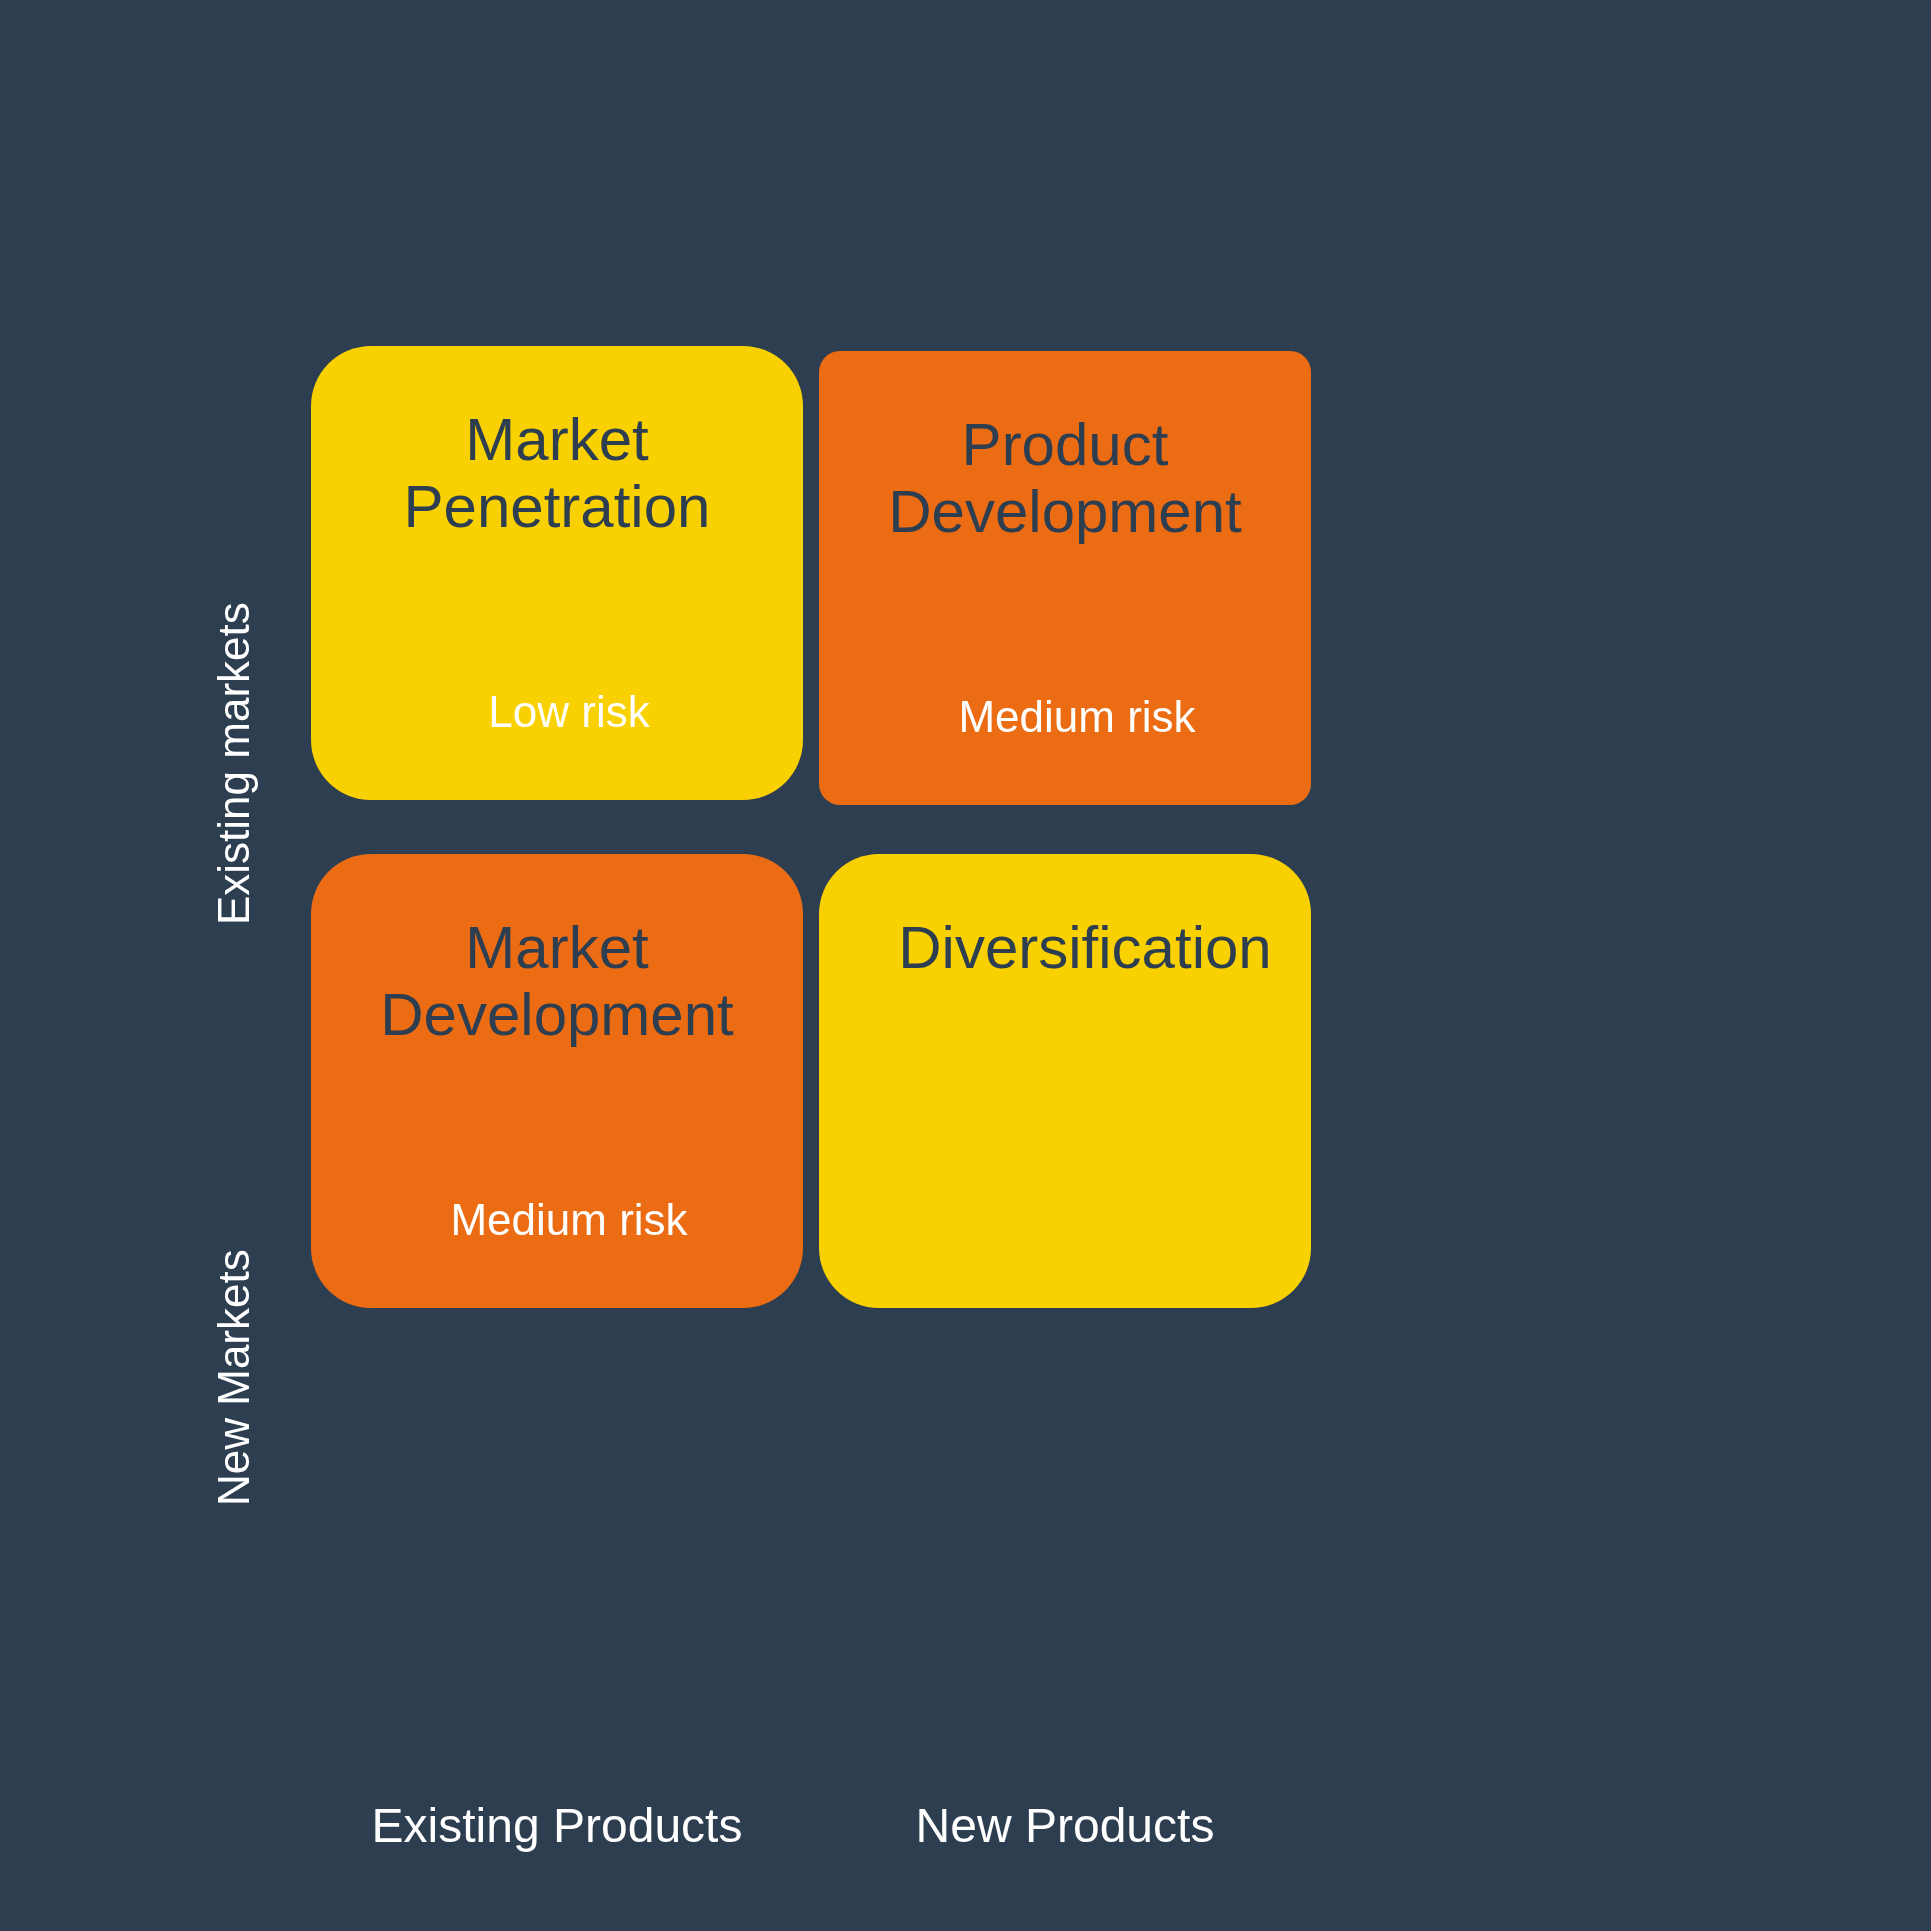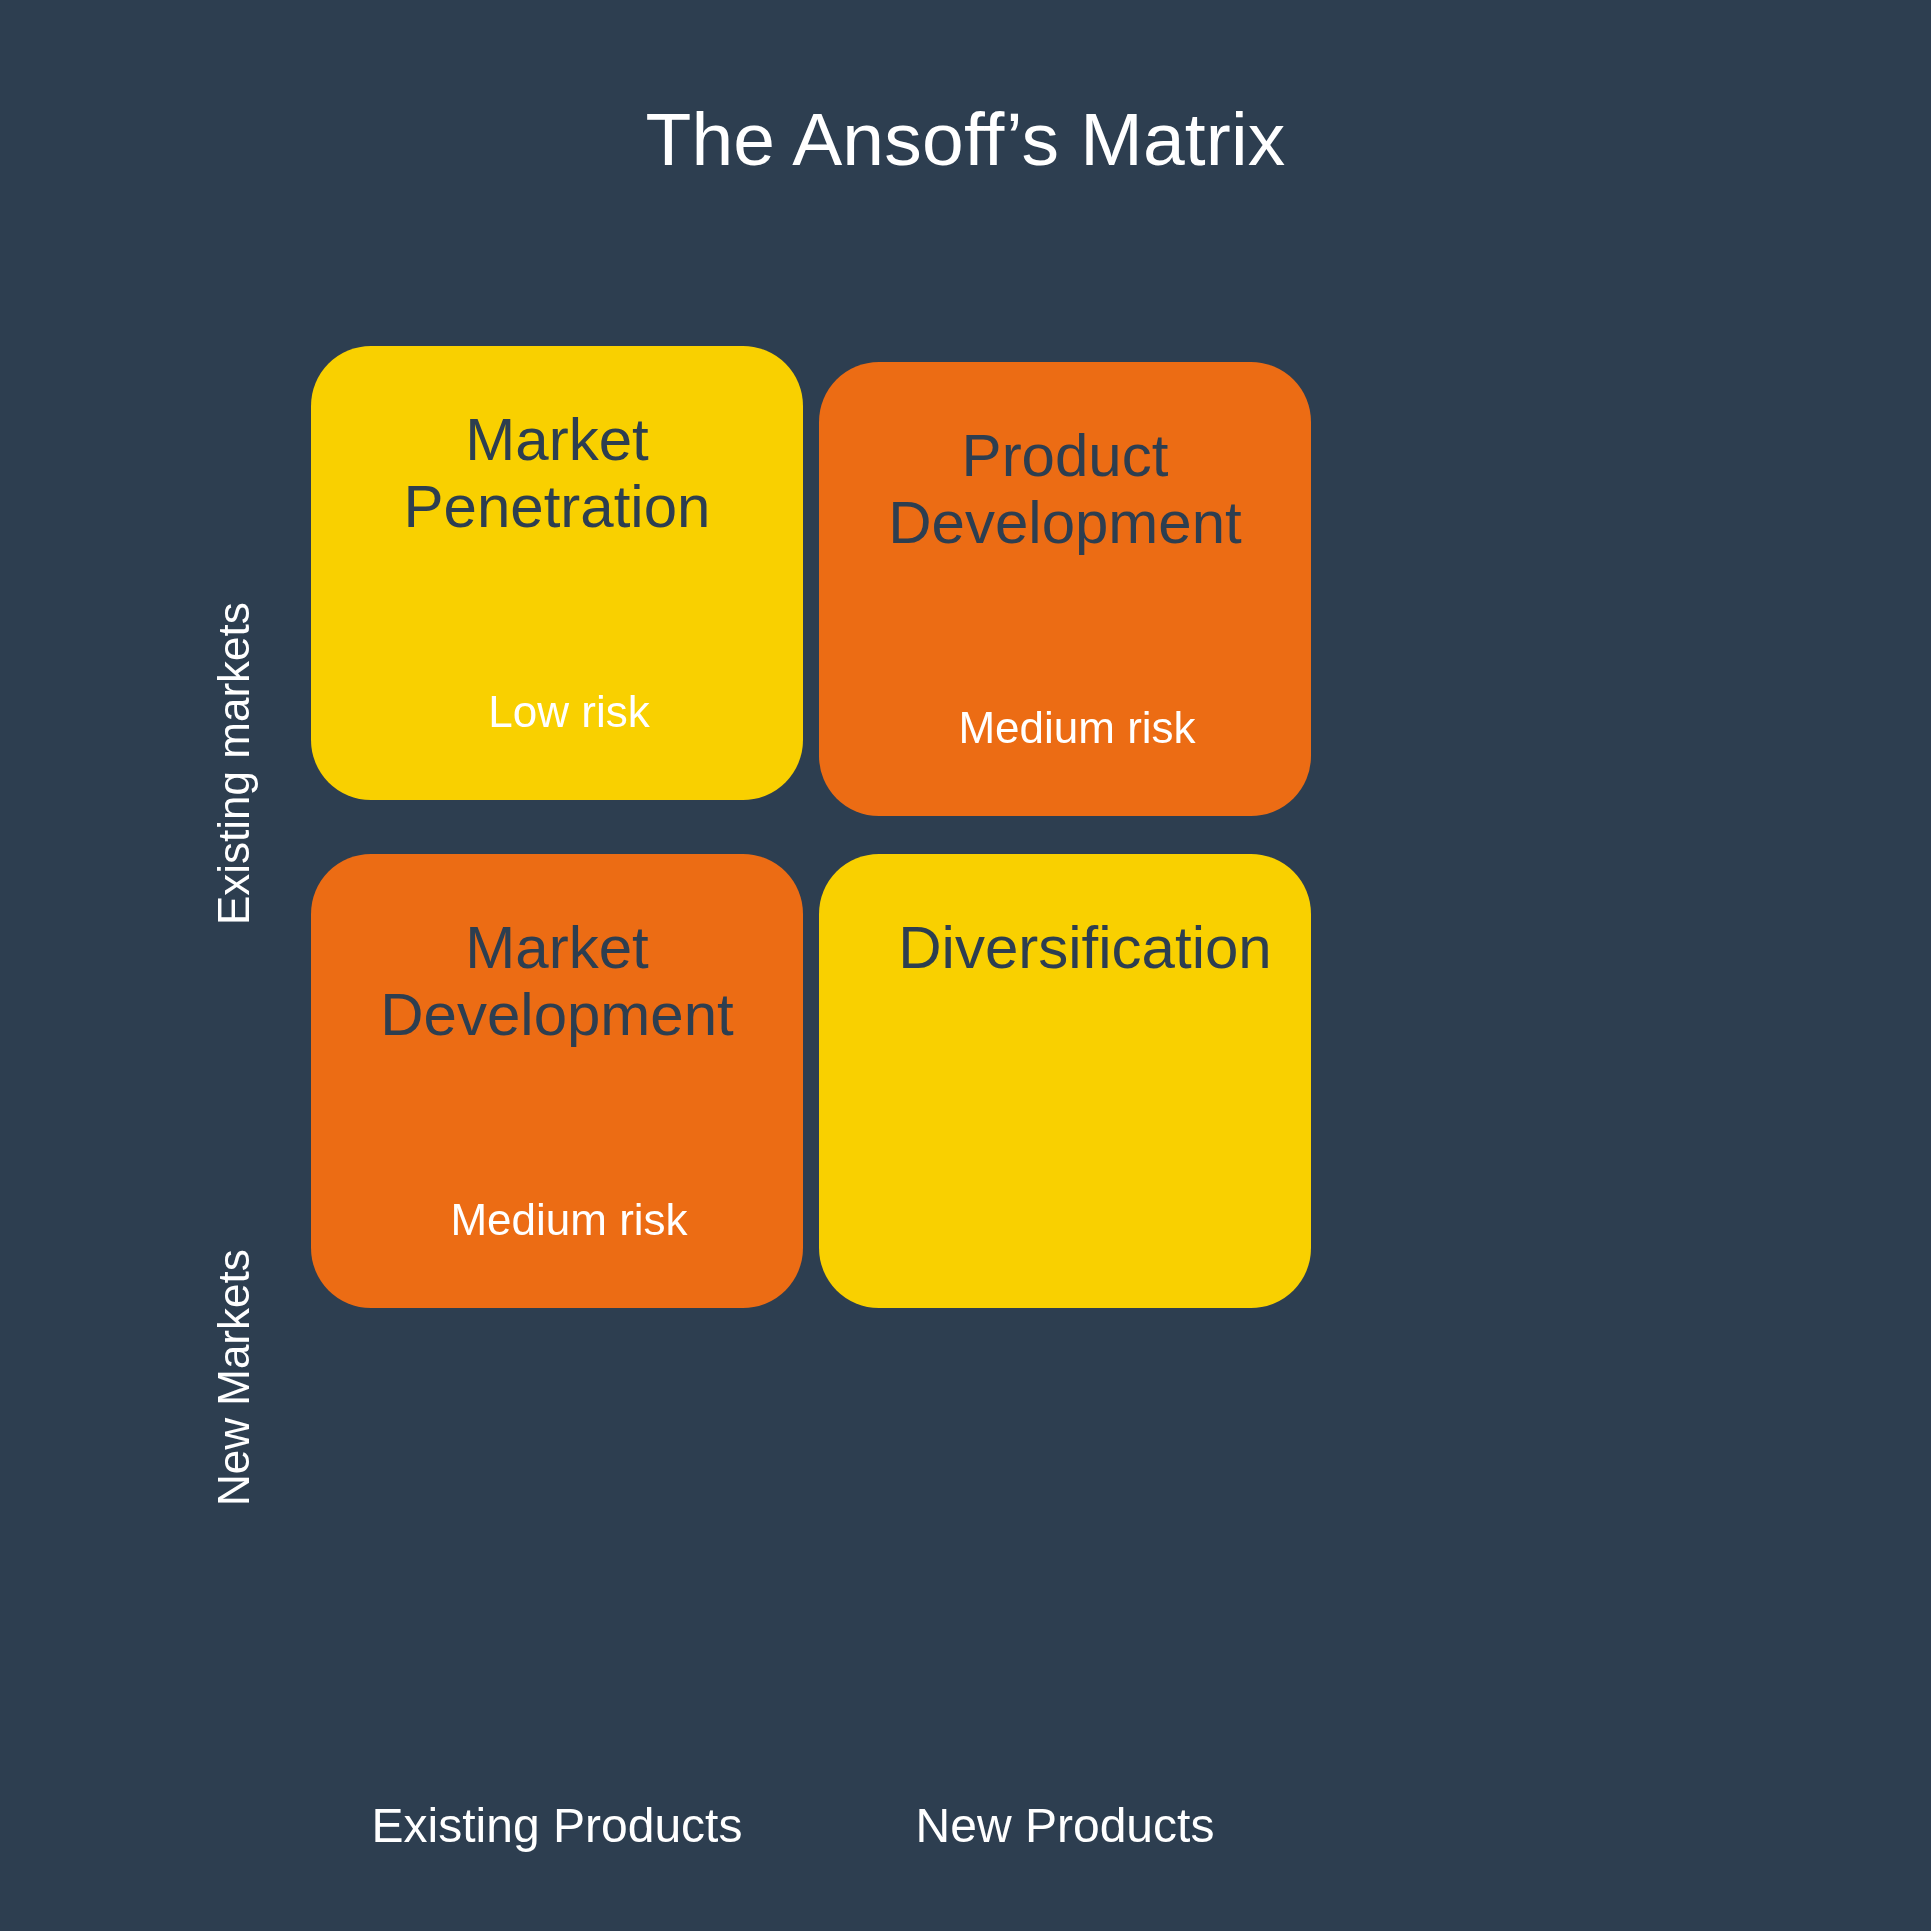--- a/index.html
+++ b/index.html
@@ -46,21 +46,21 @@
   }
 
   .cell {
     position: absolute;
     width: 492px;
     height: 454px;
     border-radius: 60px;
     box-sizing: border-box;
   }
   .cell.tl { left: 0px;   top: 0px;   }
-  .cell.tr { left: 508px; top: 16px;   }
+  .cell.tr { left: 508px; top: 5px; border-radius: 21px;   }
   .cell.bl { left: 0px;   top: 508px; }
   .cell.br { left: 508px; top: 508px; }
 
   .cell.yellow { background: #f9d000; }
   .cell.orange { background: #ec6c14; }
 
   .cell-title {
     position: absolute;
     left: 0;
     right: 0;
@@ -111,21 +111,20 @@
     white-space: nowrap;
   }
   #h-axis-left  { left: 311px;  width: 492px; }
   #h-axis-right { left: 819px;  width: 492px; }
 </style>
 </head>
 <body>
 
 <div id="stage">
 
-  <div id="title">The Ansoff’s Matrix</div>
 
   <div class="v-axis" id="v-axis-top">Existing markets</div>
 
   <div class="v-axis" id="v-axis-bottom">New Markets</div>
 
   <div id="matrix">
 
     <div class="cell tl yellow">
       <div class="cell-title">
         <div>Market</div>

